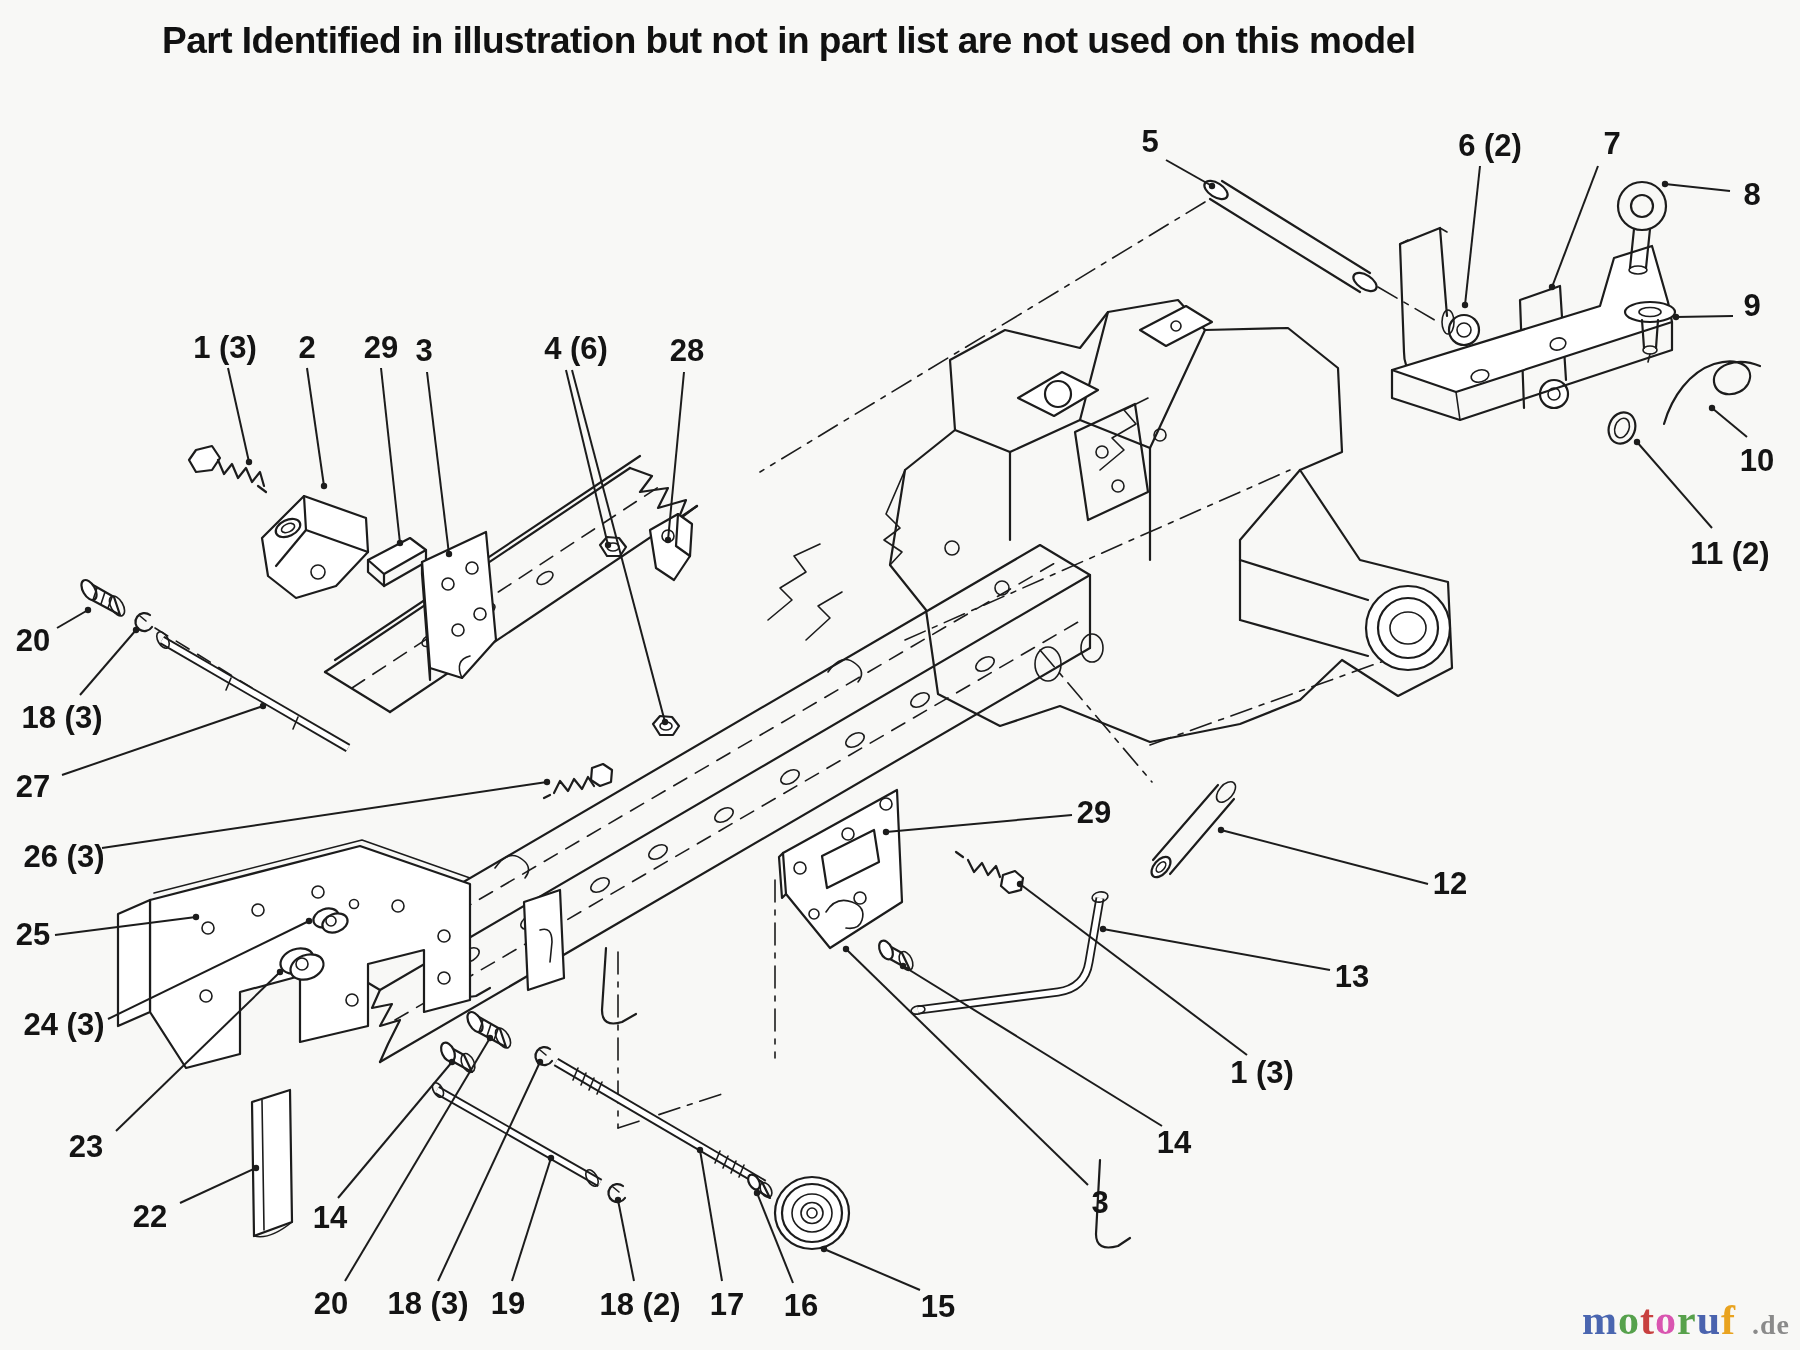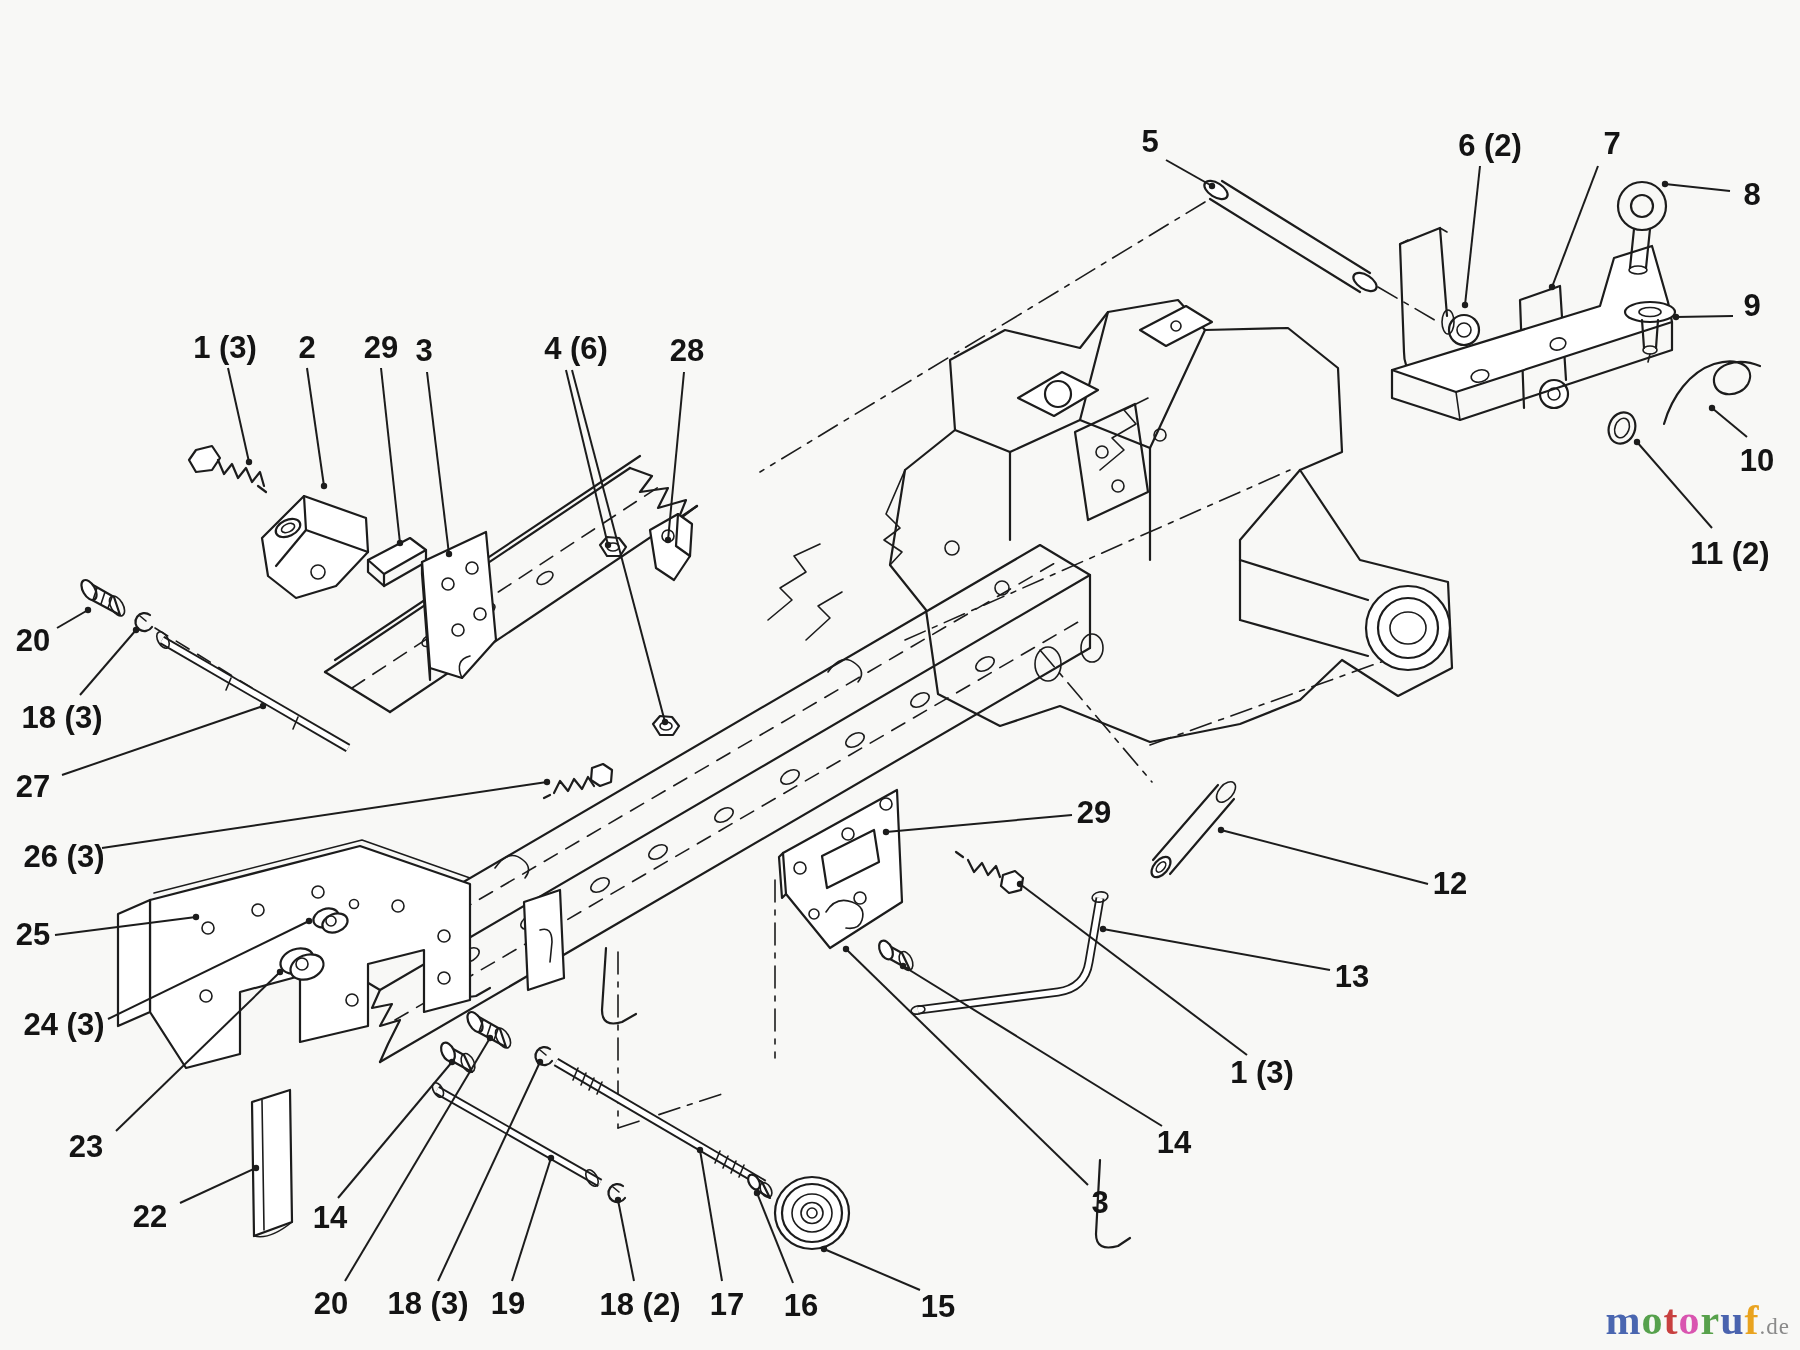--- a/index.html
+++ b/index.html
@@ -12,26 +12,27 @@
   .f{stroke:#1c1c1c;fill:#ffffff;stroke-width:2.2;stroke-linejoin:round;}
   .thin{stroke-width:1.6;}
   .dash{stroke-dasharray:15 10;}
   .dd{stroke-dasharray:22 8 5 8;}
   .tO{stroke:#1c1c1c;stroke-width:9;fill:none;stroke-linecap:butt;stroke-linejoin:round;}
   .tI{stroke:#ffffff;stroke-width:5.4;fill:none;stroke-linecap:butt;stroke-linejoin:round;}
   .leader{stroke:#1c1c1c;stroke-width:2;fill:none;}
   .callout-text{font-family:"Liberation Sans",sans-serif;font-size:31px;font-weight:bold;fill:#141414;}
   #watermark{position:absolute;right:10px;bottom:6px;font-family:"Liberation Serif",serif;
              font-size:42px;font-weight:bold;letter-spacing:1px;}
-  #watermark .suffix{font-size:23px;color:#8a8a8a;font-weight:normal;}
+  #watermark .suffix{font-size:28px;color:#8a8a8a;font-weight:bold;margin-left:16px;}
 </style>
 </head>
 <body>
 
 <div id="page">
+  <div id="title">Part Identified in illustration but not in part list are not used on this model</div>
 
   <svg id="art" width="1800" height="1350" viewBox="0 0 1800 1350">
 
     <g>
       <path class="s thin dd" d="M1205,202 L760,472"></path>
       <path class="s thin dd" d="M1378,287 L1438,322"></path>
       <path class="s thin dd" d="M1040,650 L1152,782"></path>
       <path class="s thin dd" d="M775,880 L775,1058"></path>
       <path class="s thin dd" d="M618,952 L618,1128"></path>
       <path class="s thin dd" d="M618,1128 L728,1092"></path>

